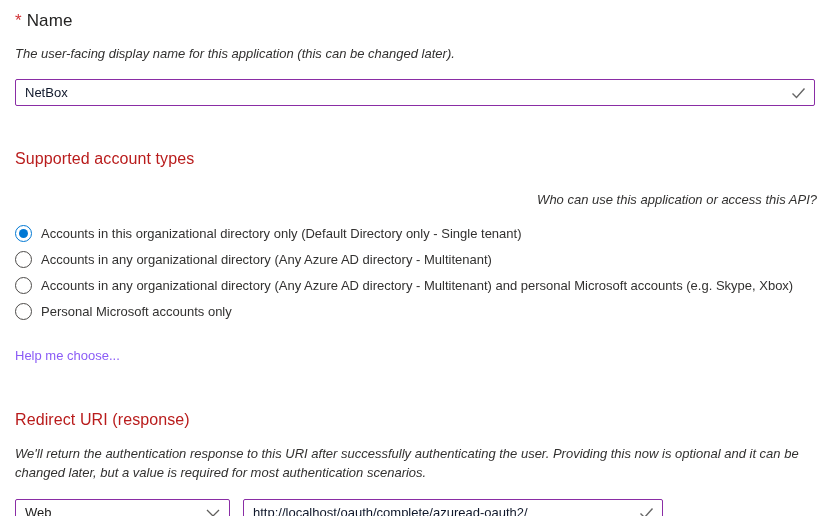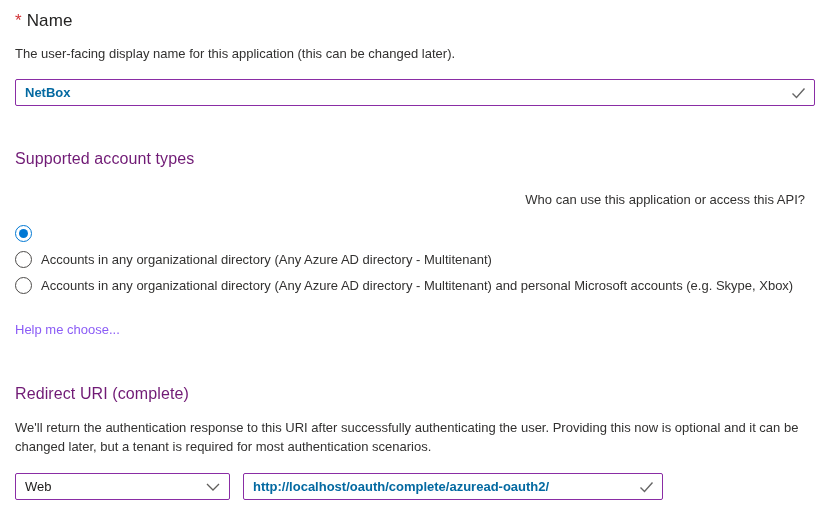--- a/index.html
+++ b/index.html
@@ -5,62 +5,62 @@
   * { box-sizing: border-box; }
   html, body {
     margin: 0;
     background: #ffffff;
     font-family: "Liberation Sans", "DejaVu Sans", sans-serif;
     color: #323130;
   }
   .page {
     width: 829px;
     height: 516px;
-    padding: 0 24px 0 15px;
+    padding: 0 12px 0 15px;
     overflow: hidden;
   }
   
   .field-heading {
     margin-top: 11px;
     font-size: 17px;
     color: #252423;
     letter-spacing: 0.1px;
   }
   .required-star { color: #d13438; margin-right: 5px; }
   .section-title {
     font-size: 16px;
-    color: #701a75;
+    color: #b91c1c;
     letter-spacing: 0.1px;
   }
   .desc {
     font-size: 13px;
     color: #323130;
     line-height: 19px;
+    font-style: italic;
   }
   
   .input-wrap {
     position: relative;
     height: 27px;
     border: 1px solid #8a2da5;
     border-radius: 2px;
     background: #fff;
     display: flex;
     align-items: center;
   }
   .input-wrap input {
     border: none;
     outline: none;
     background: transparent;
     width: 100%;
     height: 100%;
     padding: 0 30px 0 9px;
     font-family: "Liberation Sans", "DejaVu Sans", sans-serif;
     font-size: 13px;
-    color: #0369a1;
-    font-weight: bold;
+    color: #0f172a;
   }
   .valid-check {
     position: absolute;
     right: 8px;
     top: 50%;
     transform: translateY(-50%);
     display: flex;
   }
   .name-input-wrap { margin-top: 16px; width: 800px; }
   
@@ -146,36 +146,41 @@
     </span>
   </div>
 
   
   <div class="section-title sat-title">Supported account types</div>
   <div class="desc sat-question">Who can use this application or access this API?</div>
 
   <div class="radio-list">
     <div class="radio-row selected">
       <span class="radio-circle"></span>
+      <span class="radio-label">Accounts in this organizational directory only (Default Directory only - Single tenant)</span>
     </div>
     <div class="radio-row">
       <span class="radio-circle"></span>
       <span class="radio-label">Accounts in any organizational directory (Any Azure AD directory - Multitenant)</span>
     </div>
     <div class="radio-row">
       <span class="radio-circle"></span>
       <span class="radio-label">Accounts in any organizational directory (Any Azure AD directory - Multitenant) and personal Microsoft accounts (e.g. Skype, Xbox)</span>
     </div>
+    <div class="radio-row">
+      <span class="radio-circle"></span>
+      <span class="radio-label">Personal Microsoft accounts only</span>
+    </div>
   </div>
 
   <a class="help-link">Help me choose...</a>
 
   
-  <div class="section-title redirect-title">Redirect URI (complete)</div>
-  <div class="desc redirect-desc">We'll return the authentication response to this URI after successfully authenticating the user. Providing this now is optional and it can be changed later, but a tenant is required for most authentication scenarios.</div>
+  <div class="section-title redirect-title">Redirect URI (response)</div>
+  <div class="desc redirect-desc">We'll return the authentication response to this URI after successfully authenticating the user. Providing this now is optional and it can be changed later, but a value is required for most authentication scenarios.</div>
 
   <div class="controls-row">
     <div class="platform-select">
       <span>Web</span>
       <span>
         <svg width="14" height="8" viewBox="0 0 14 8">
             <polyline points="1,1 7,7 13,1" fill="none" stroke="#605e5c" stroke-width="1.3"></polyline>
           </svg>
       </span>
     </div>

